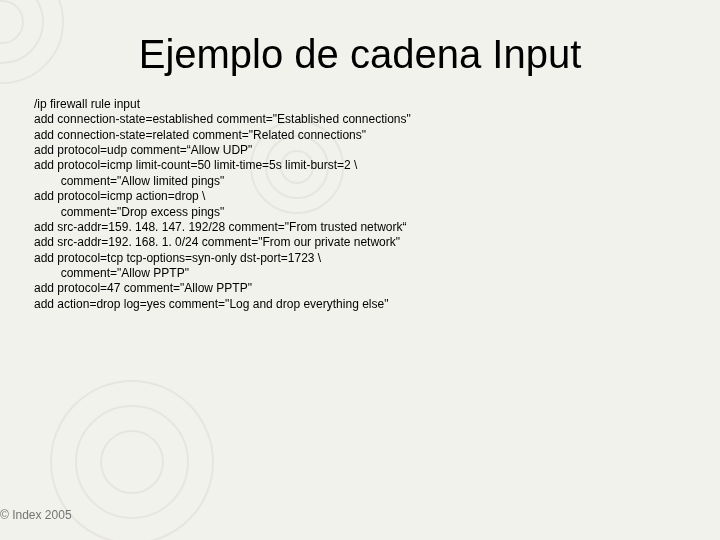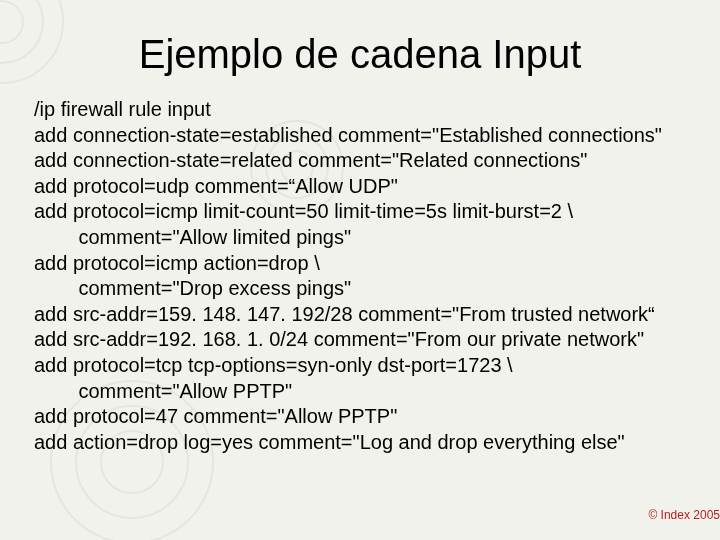--- a/index.html
+++ b/index.html
@@ -33,32 +33,32 @@
 h1.title {
   font-size: 40px;
   font-weight: normal;
   text-align: center;
   margin: 0;
   padding: 32px 20px 20px 20px;
   font-family: Arial, Helvetica, sans-serif;
 }
 .code-block {
   padding: 0 34px;
-  font-size: 20px;
+  font-size: 12px;
   line-height: 1.28;
   white-space: pre-wrap;
   font-family: Arial, Helvetica, sans-serif;
 }
 .footer {
   position: absolute;
   bottom: 18px;
   width: 100%;
-  text-align: right;
+  text-align: left;
   font-size: 12px;
-  color: #b91c1c;
+  color: #737373;
 }
 </style>
 </head>
 <body>
 
 <div class="bg-deco ripple1">
     <div class="circ c1"></div>
     <div class="circ c2"></div>
     <div class="circ c3"></div>
   </div>

